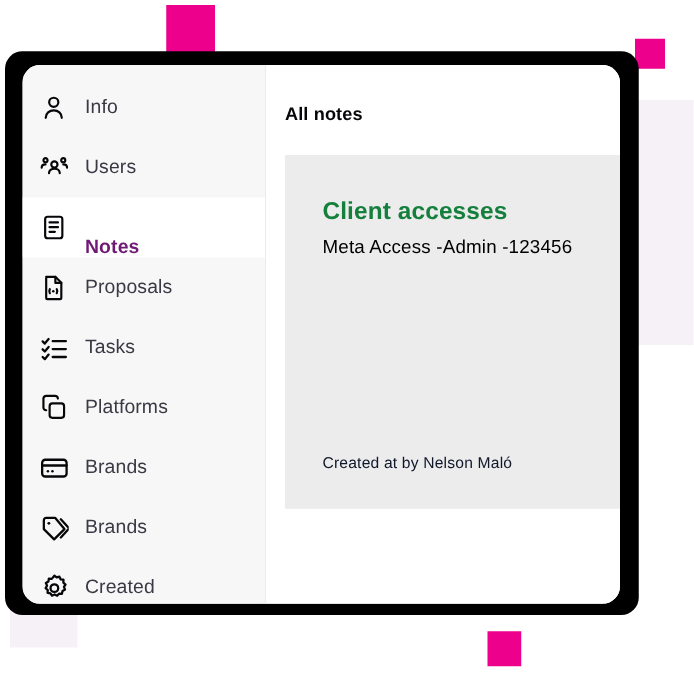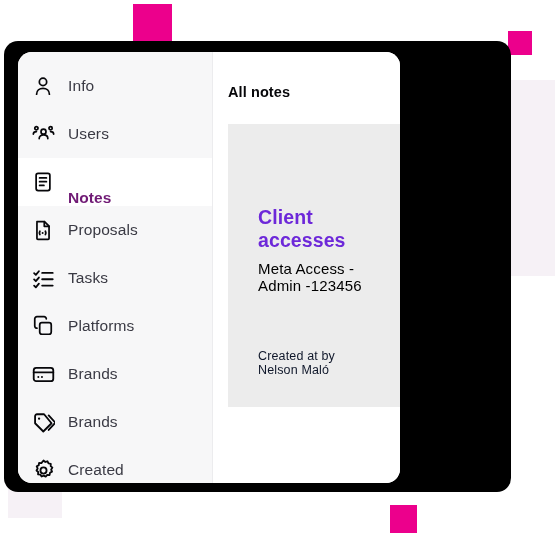--- a/index.html
+++ b/index.html
@@ -40,21 +40,21 @@
     height: 451px;
     background: #000000;
     border-radius: 14px;
   }
 
   
   .app-card {
     position: absolute;
     left: 18px;
     top: 52px;
-    width: 382px;
+    width: 478px;
     height: 431px;
     background: #ffffff;
     border-radius: 14px;
     overflow: hidden;
     display: flex;
   }
 
   
   .sidebar {
     width: 195px;
@@ -127,23 +127,22 @@
     height: 283px;
     background: #ececec;
     padding: 34px 30px 0 30px;
     display: flex;
     flex-direction: column;
   }
 
   .note-title {
     font-size: 19.5px;
     font-weight: 700;
-    color: #6d28d9;
+    color: #15803d;
     letter-spacing: 0.1px;
-    margin-top: 48px;
   }
 
   .note-body {
     margin-top: 8px;
     font-size: 15px;
     color: #000000;
     letter-spacing: 0.15px;
   }
 
   .note-meta {

